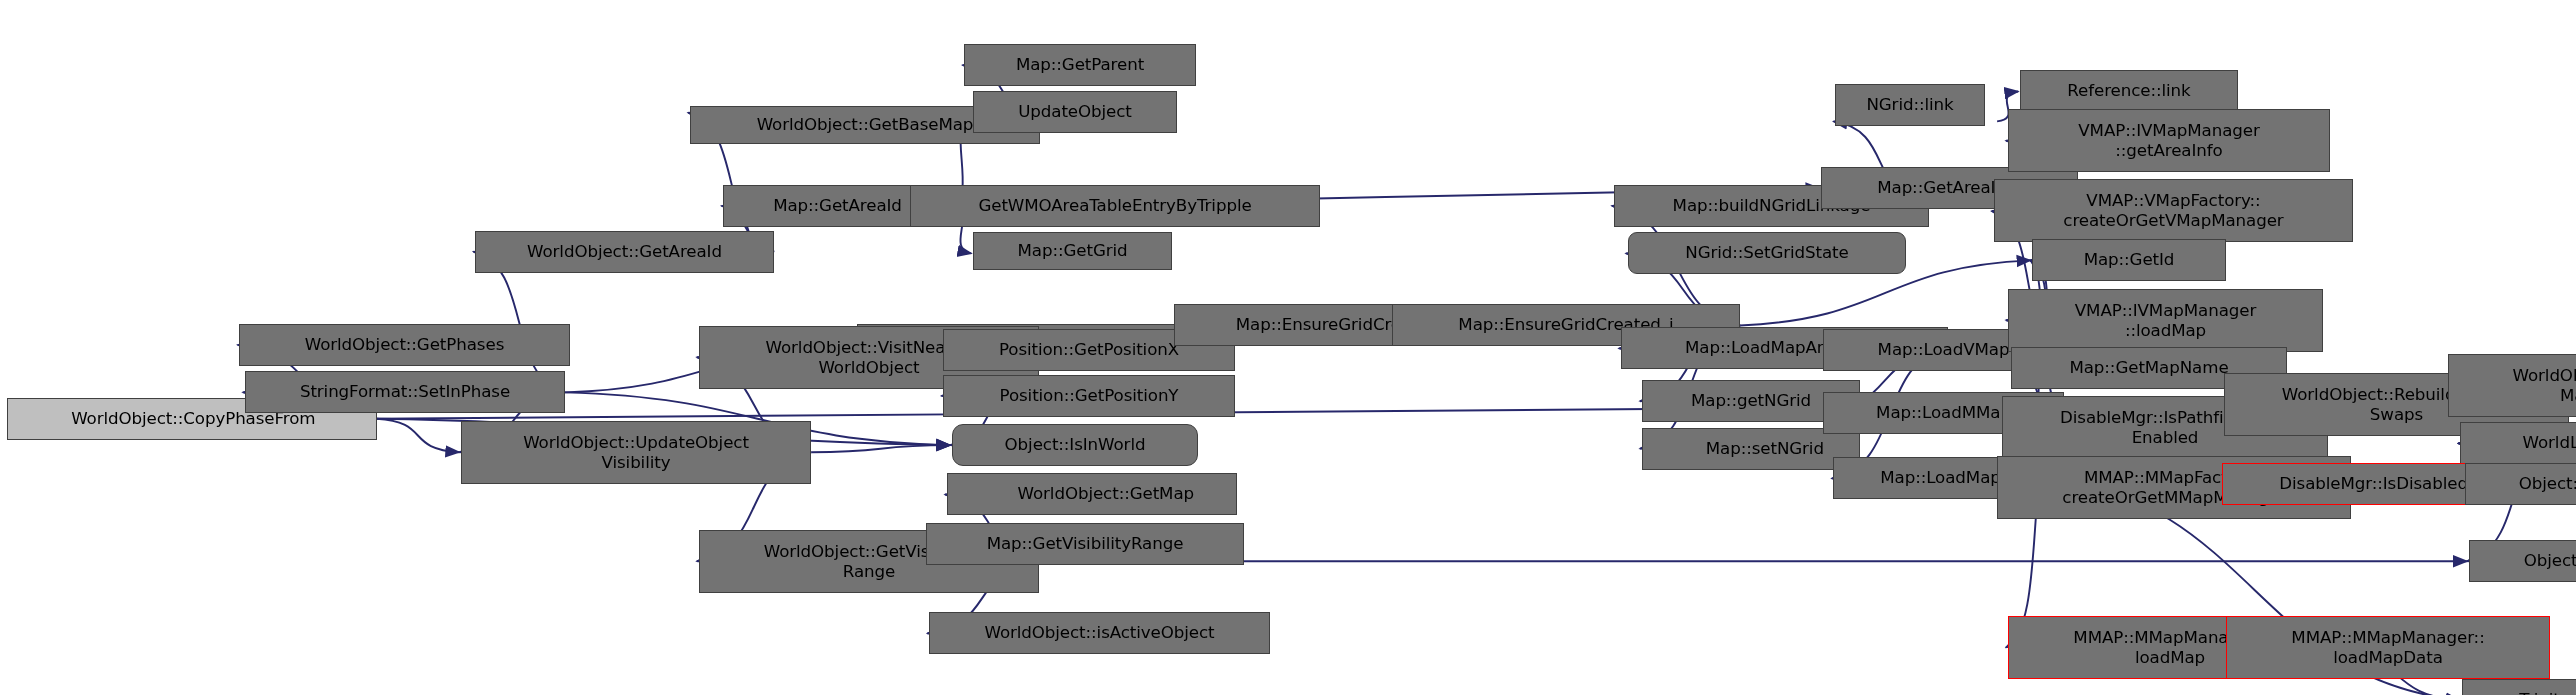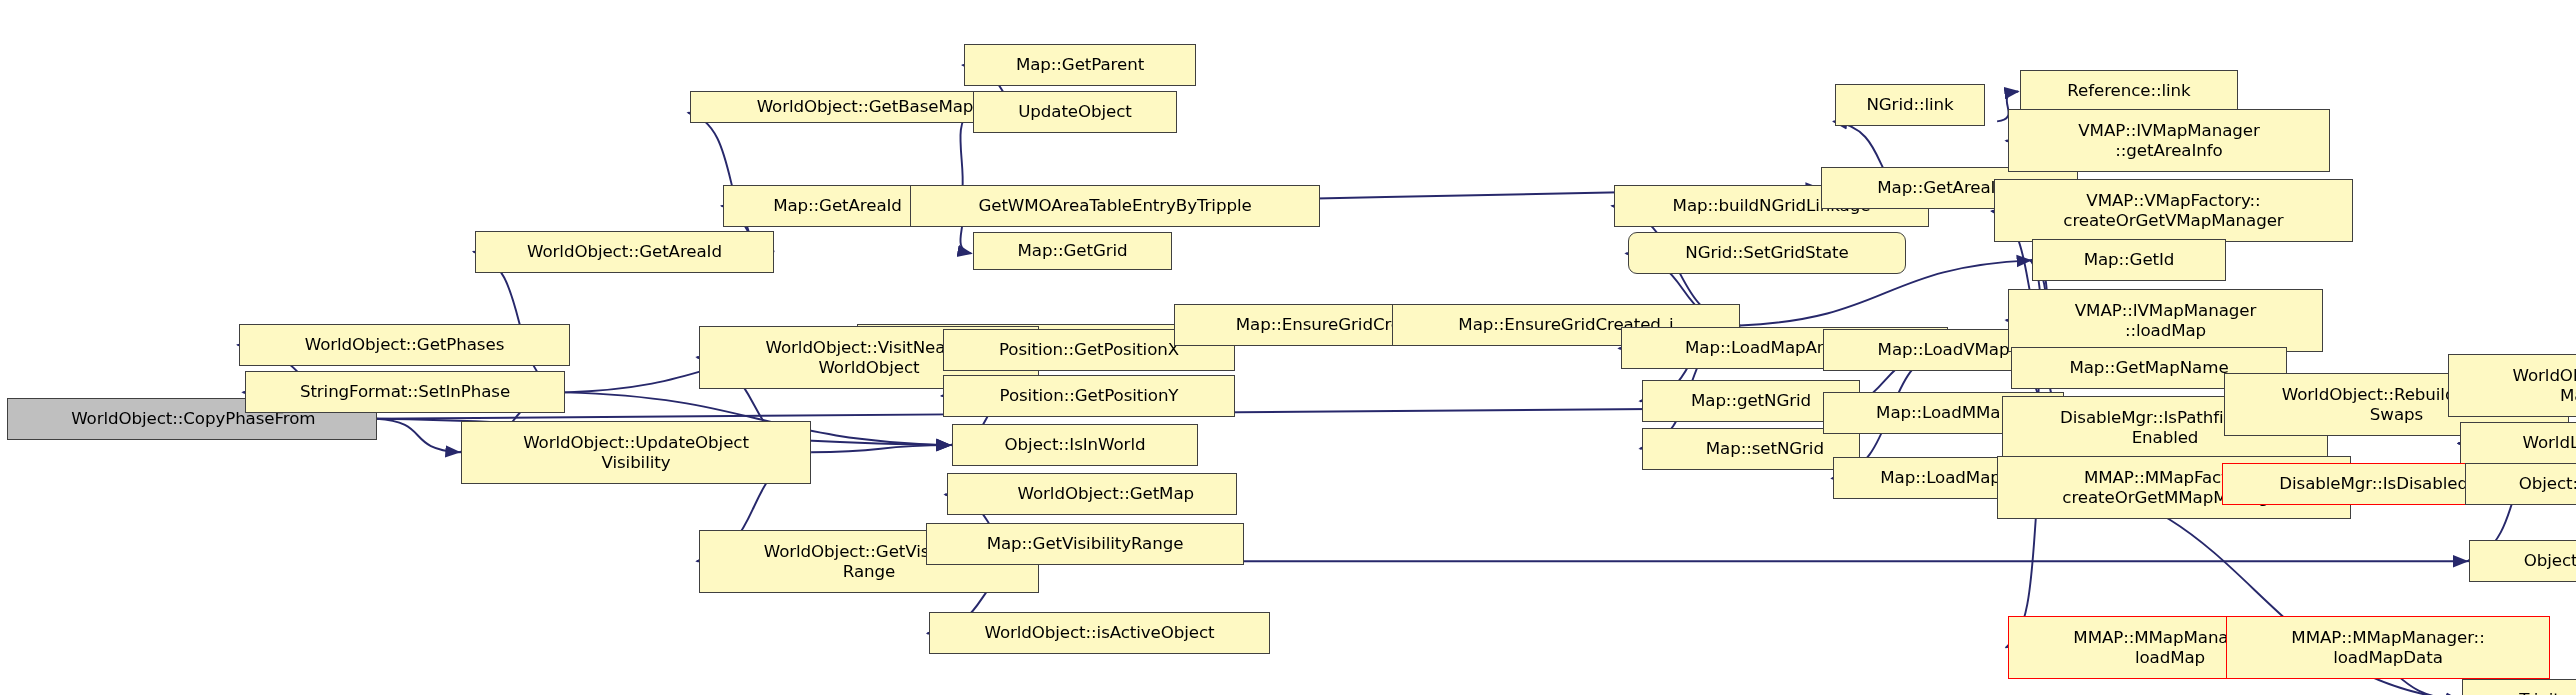--- a/index.html
+++ b/index.html
@@ -18,21 +18,21 @@
     width:2576px;height:695px;
     pointer-events:none;
   }
   .node{
     position:absolute;
     box-sizing:border-box;
     display:flex;
     align-items:center;
     justify-content:center;
     text-align:center;
-    background:#fef9c3;
+    background:#737373;
     border:0.9px solid #404040;
     color:#000000;
     font-size:16.7px;
     line-height:19.4px;
     letter-spacing:-0.1px;
     white-space:pre-line;
     padding:0 4.4px;
     z-index:2;
     cursor:pointer;
   }
@@ -124,31 +124,31 @@
         <path d="M1559,398 C1530.55,398 1546.45,398 1518,398" marker-end="url(#ah)"></path>
       </g>
   </svg>
 <div class="node root" style="left: 7px; top: 398px; width: 370px; height: 42px;">WorldObject::CopyPhaseFrom</div>
     <div class="node" style="left: 239px; top: 324px; width: 331px; height: 42px;">WorldObject::GetPhases</div>
     <div class="node" style="left: 245px; top: 371px; width: 320px; height: 42px;">StringFormat::SetInPhase</div>
     <div class="node" style="left: 857px; top: 324px; width: 355px; height: 42px;">WorldObject::HasInPhaseList</div>
     <div class="node" style="left: 461px; top: 421px; width: 350px; height: 63px;">WorldObject::UpdateObject
 Visibility</div>
     <div class="node" style="left: 475px; top: 231px; width: 299px; height: 42px;">WorldObject::GetAreaId</div>
-    <div class="node" style="left: 690px; top: 91px; width: 350px; height: 32px;">WorldObject::GetBaseMap</div>
+    <div class="node" style="left: 690px; top: 106px; width: 350px; height: 38px;">WorldObject::GetBaseMap</div>
     <div class="node" style="left: 964px; top: 44px; width: 232px; height: 42px;">Map::GetParent</div>
     <div class="node" style="left: 973px; top: 91px; width: 204px; height: 42px;">UpdateObject</div>
     <div class="node" style="left: 723px; top: 185px; width: 229px; height: 42px;">Map::GetAreaId</div>
     <div class="node" style="left: 910px; top: 185px; width: 410px; height: 42px;">GetWMOAreaTableEntryByTripple</div>
     <div class="node" style="left: 973px; top: 232px; width: 199px; height: 38px;">Map::GetGrid</div>
     <div class="node" style="left: 699px; top: 326px; width: 340px; height: 63px;">WorldObject::VisitNearby
 WorldObject</div>
     <div class="node" style="left: 943px; top: 329px; width: 292px; height: 42px;">Position::GetPositionX</div>
     <div class="node" style="left: 943px; top: 375px; width: 292px; height: 42px;">Position::GetPositionY</div>
-    <div class="node" style="left: 952px; top: 424px; width: 246px; height: 42px;">Object::IsInWorld</div>
+    <div class="node" style="left: 952px; top: 424px; width: 246px; height: 42px; border-radius: 11px;">Object::IsInWorld</div>
     <div class="node" style="left: 947px; top: 473px; width: 290px; height: 42px; padding-left: 32px;">WorldObject::GetMap</div>
     <div class="node" style="left: 699px; top: 530px; width: 340px; height: 63px;">WorldObject::GetVisibility
 Range</div>
     <div class="node" style="left: 926px; top: 523px; width: 318px; height: 42px;">Map::GetVisibilityRange</div>
     <div class="node" style="left: 929px; top: 612px; width: 341px; height: 42px;">WorldObject::isActiveObject</div>
     <div class="node" style="left: 1174px; top: 304px; width: 326px; height: 42px;">Map::EnsureGridCreated</div>
     <div class="node" style="left: 1392px; top: 304px; width: 348px; height: 42px;">Map::EnsureGridCreated_i</div>
     <div class="node" style="left: 1614px; top: 185px; width: 315px; height: 42px;">Map::buildNGridLinkage</div>
     <div class="node" style="left: 1628px; top: 232px; width: 278px; height: 42px; border-radius: 9px;">NGrid::SetGridState</div>
     <div class="node" style="left: 1621px; top: 327px; width: 327px; height: 42px;">Map::LoadMapAndVMap</div>

